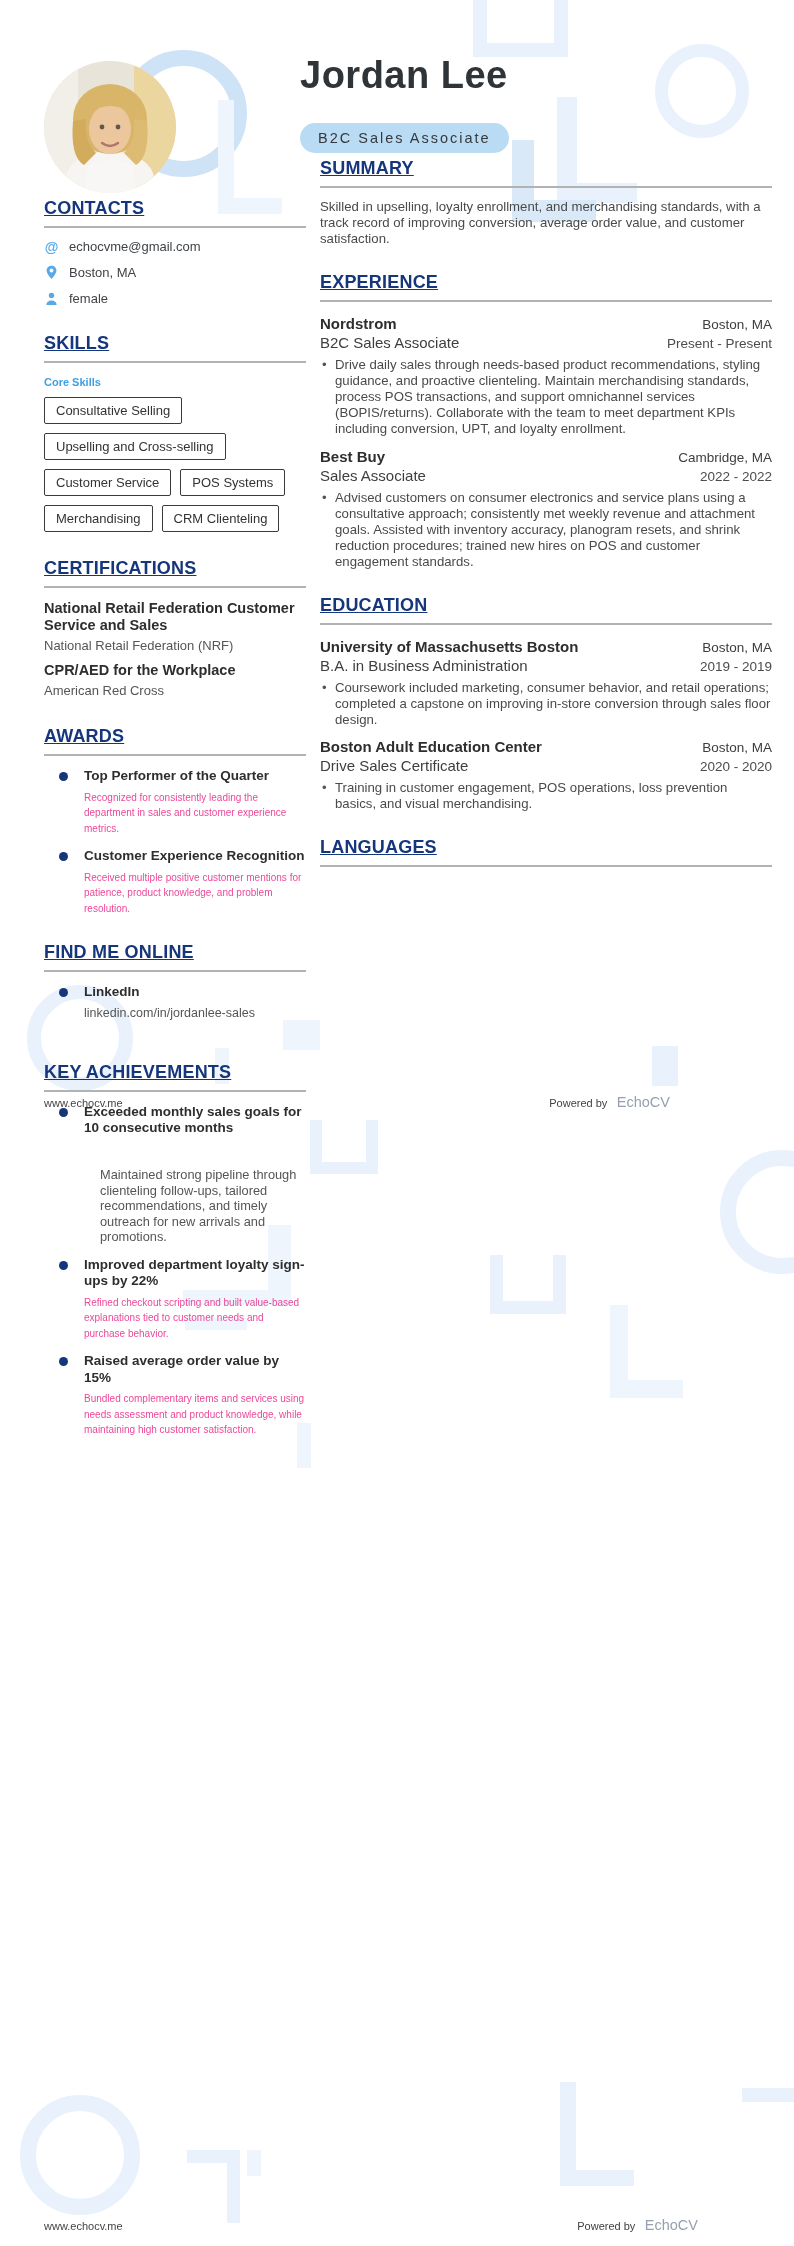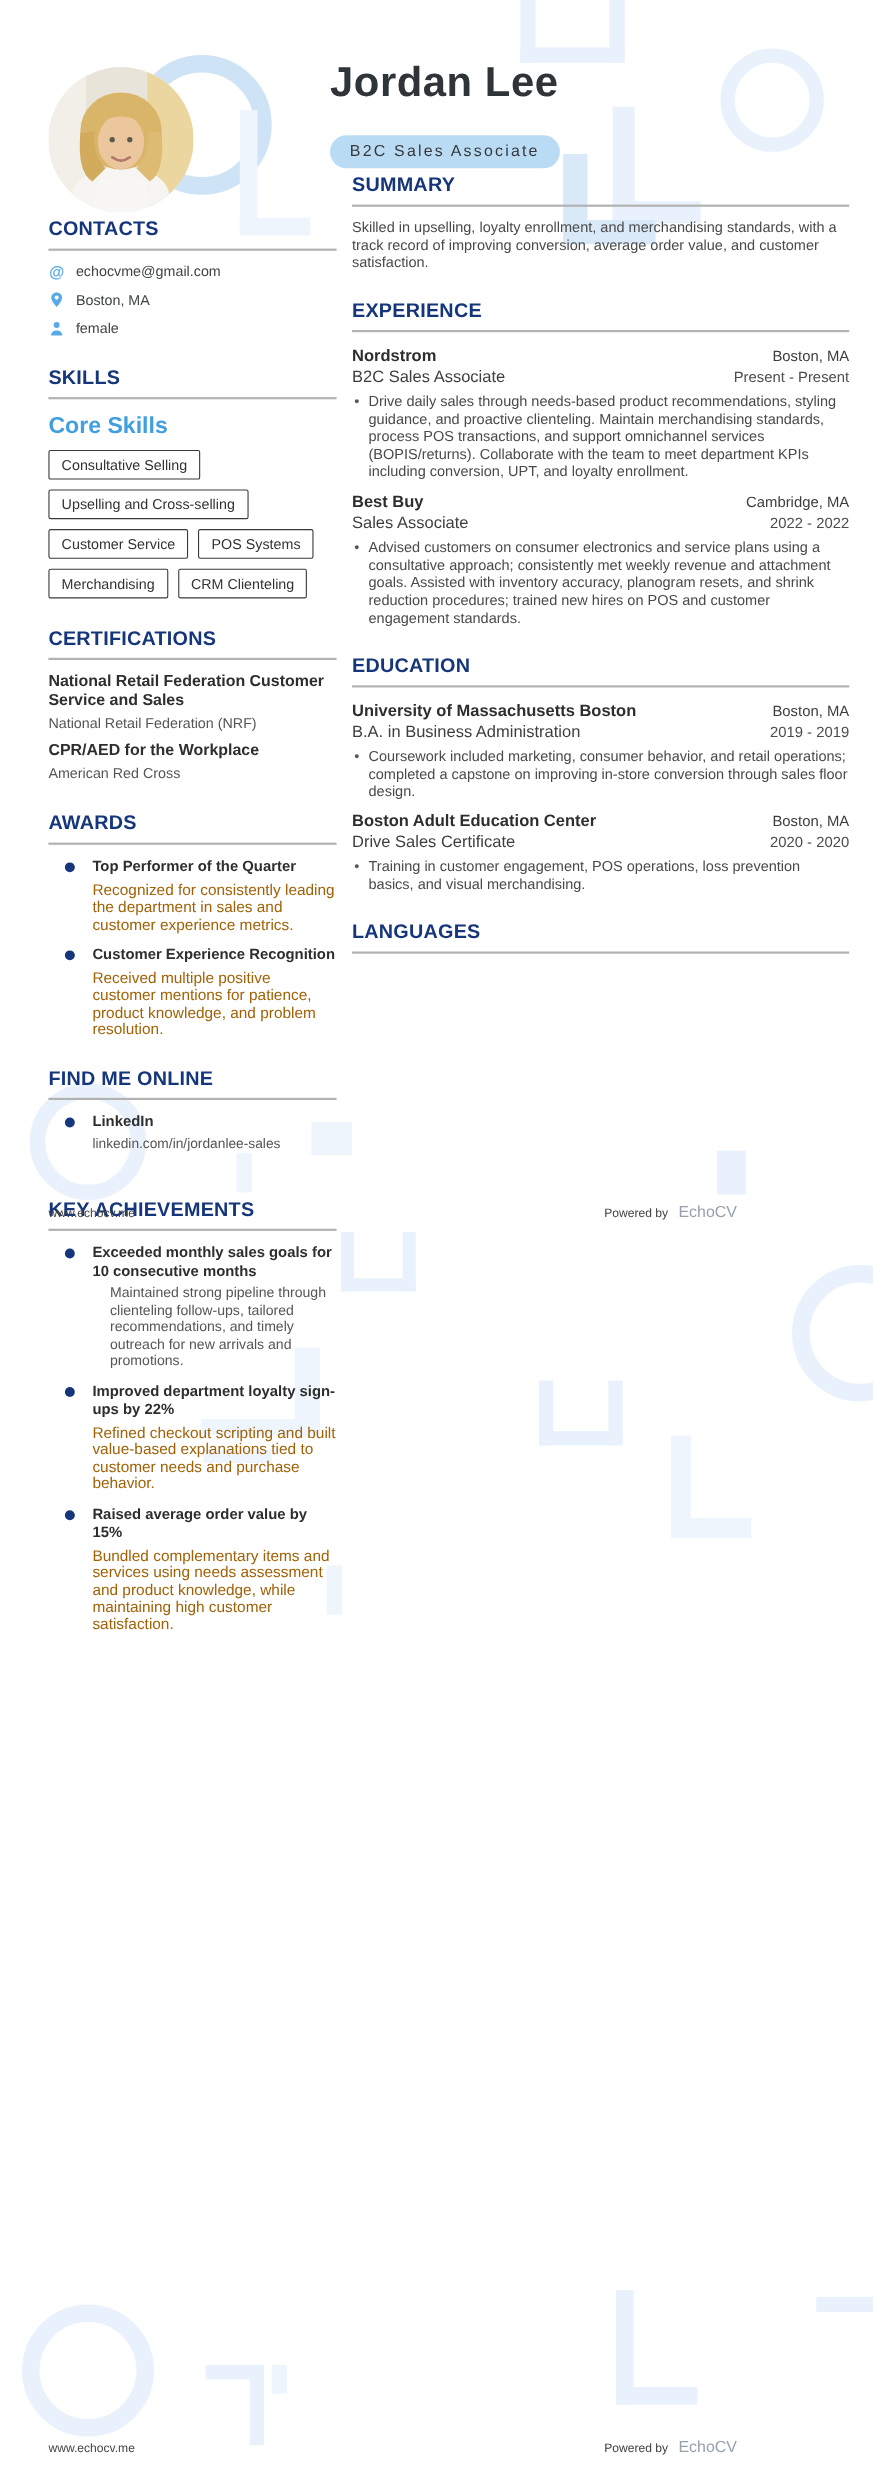--- a/index.html
+++ b/index.html
@@ -1,61 +1,61 @@
 <!DOCTYPE html>
 <html><head>
 <meta charset="utf-8">
 <style>
   html,body{margin:0;padding:0;background:#fff;}
   body{font-family:"Liberation Sans","DejaVu Sans",sans-serif;color:#3e3e3e;}
   .doc{position:relative;width:794px;height:2246px;background:#fff;overflow:hidden;margin:0 auto;}
   .page{position:absolute;left:0;width:694px;height:1123px;}
-  .page1{top:0;} .page2{top:1123px;}
+  .page1{top:0;} .page2{top:1123px;padding-left:28px;}
 
   
   .wm{position:absolute;z-index:0;}
   .ring{border-style:solid;border-radius:50%;}
 
   
   .photo{position:absolute;left:44px;top:61px;width:132px;height:132px;border-radius:50%;overflow:hidden;z-index:2;}
   .head-text{position:absolute;left:300px;top:52px;z-index:2;}
   h1{margin:0;font-size:38px;line-height:46px;font-weight:600;color:#2f3438;letter-spacing:.5px;}
   .badge{display:inline-block;margin-top:7px;padding:7px 18px;border-radius:17px;background:#badbf4;
          font-size:14.5px;letter-spacing:2px;color:#36393c;}
 
   
   .col-left{position:absolute;left:44px;top:198px;width:262px;z-index:1;}
   .col-right{position:absolute;left:320px;top:158px;width:452px;z-index:1;}
   .col-left2{position:absolute;left:44px;top:44px;width:262px;z-index:1;}
 
   section{margin:0 0 21px 0;}
   .sec-h{margin:0 0 0 0;font-size:18px;font-weight:700;color:#16367c;letter-spacing:.2px;
-         border-bottom:2px solid #b2b2b2;padding-bottom:7px;}
+         border-bottom:2px solid #b2b2b2;padding-bottom:7px;text-decoration:underline;}
 
   
   .c-item{display:flex;align-items:center;gap:10px;margin-top:11px;font-size:13px;color:#3f4347;}
   .c-ic{width:15px;height:15px;display:inline-flex;align-items:center;justify-content:center;
         color:#57a9e8;font-weight:700;font-size:14px;flex:0 0 15px;}
 
   
-  .core{margin:13px 0 9px 0;font-size:21px;font-weight:700;color:#3f9fe0;}
+  .core{margin:13px 0 9px 0;font-size:11px;font-weight:700;color:#3f9fe0;}
   .chips{display:flex;flex-wrap:wrap;gap:9px;}
   .chip{display:inline-block;border:1px solid #3a3a3a;border-radius:2px;padding:5px 11px;
         font-size:13px;color:#333;background:#fff;}
 
   
   .cert{margin-top:12px;}
   .cert-t{font-size:14.5px;font-weight:700;color:#2e2e2e;line-height:17px;}
   .cert-i{font-size:13px;color:#555;margin-top:4px;}
 
   
   .bl{display:grid;grid-template-columns:40px 1fr;margin-top:12px;}
   .dot{width:9px;height:9px;border-radius:50%;background:#16367c;margin:4px 0 0 15px;}
   .bl-t{font-size:13.5px;font-weight:700;color:#2e2e2e;line-height:16.5px;}
-  .bl-d{font-size:14px;color:#a16207;line-height:15.5px;margin-top:5px;}
+  .bl-d{font-size:10px;color:#ec4899;line-height:15.5px;margin-top:5px;}
   .bl-u{font-size:12.5px;color:#555;margin-top:5px;}
   .ach-desc{margin:0 0 0 56px;font-size:12.8px;color:#555;line-height:15.5px;}
 
   
   .para{margin-top:11px;font-size:13.2px;line-height:16.2px;color:#4a4a4a;}
   .para + .para{margin-top:2px;}
   .xp{margin-top:12px;}
   .row{display:flex;justify-content:space-between;align-items:baseline;}
   .co{font-size:15px;font-weight:700;color:#2e2e2e;line-height:19px;}
   .loc{font-size:13.5px;color:#3d3d3d;}

